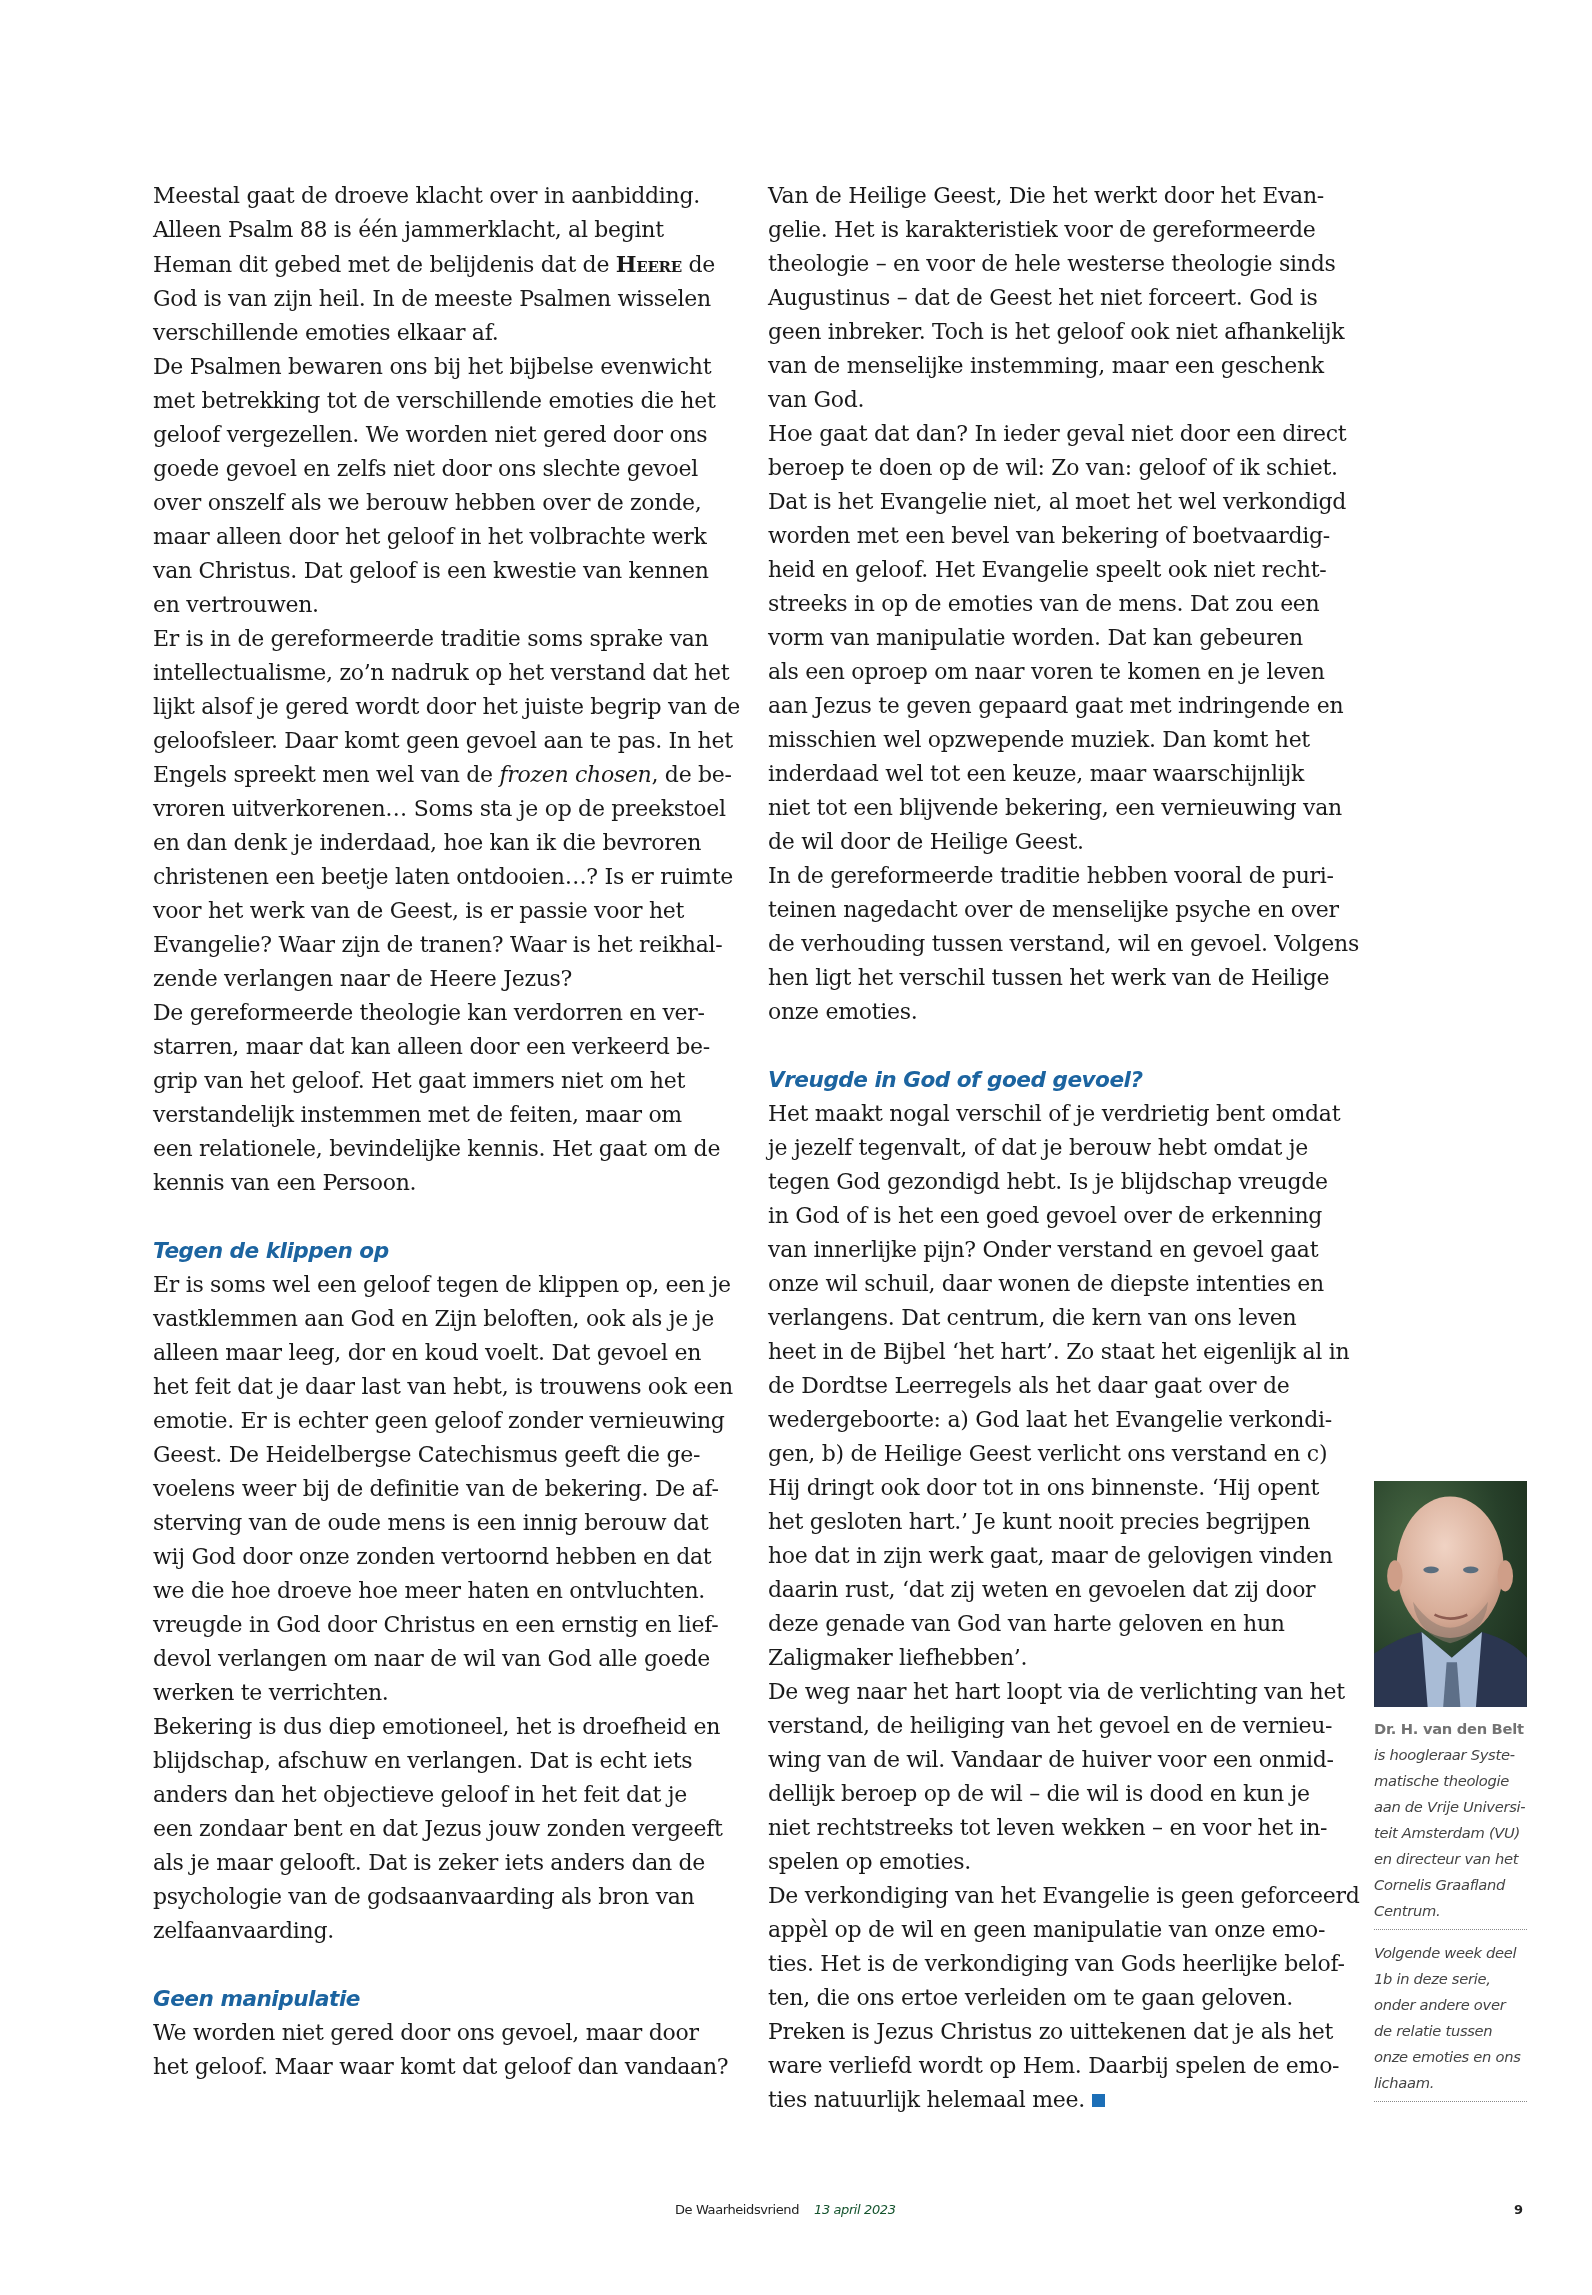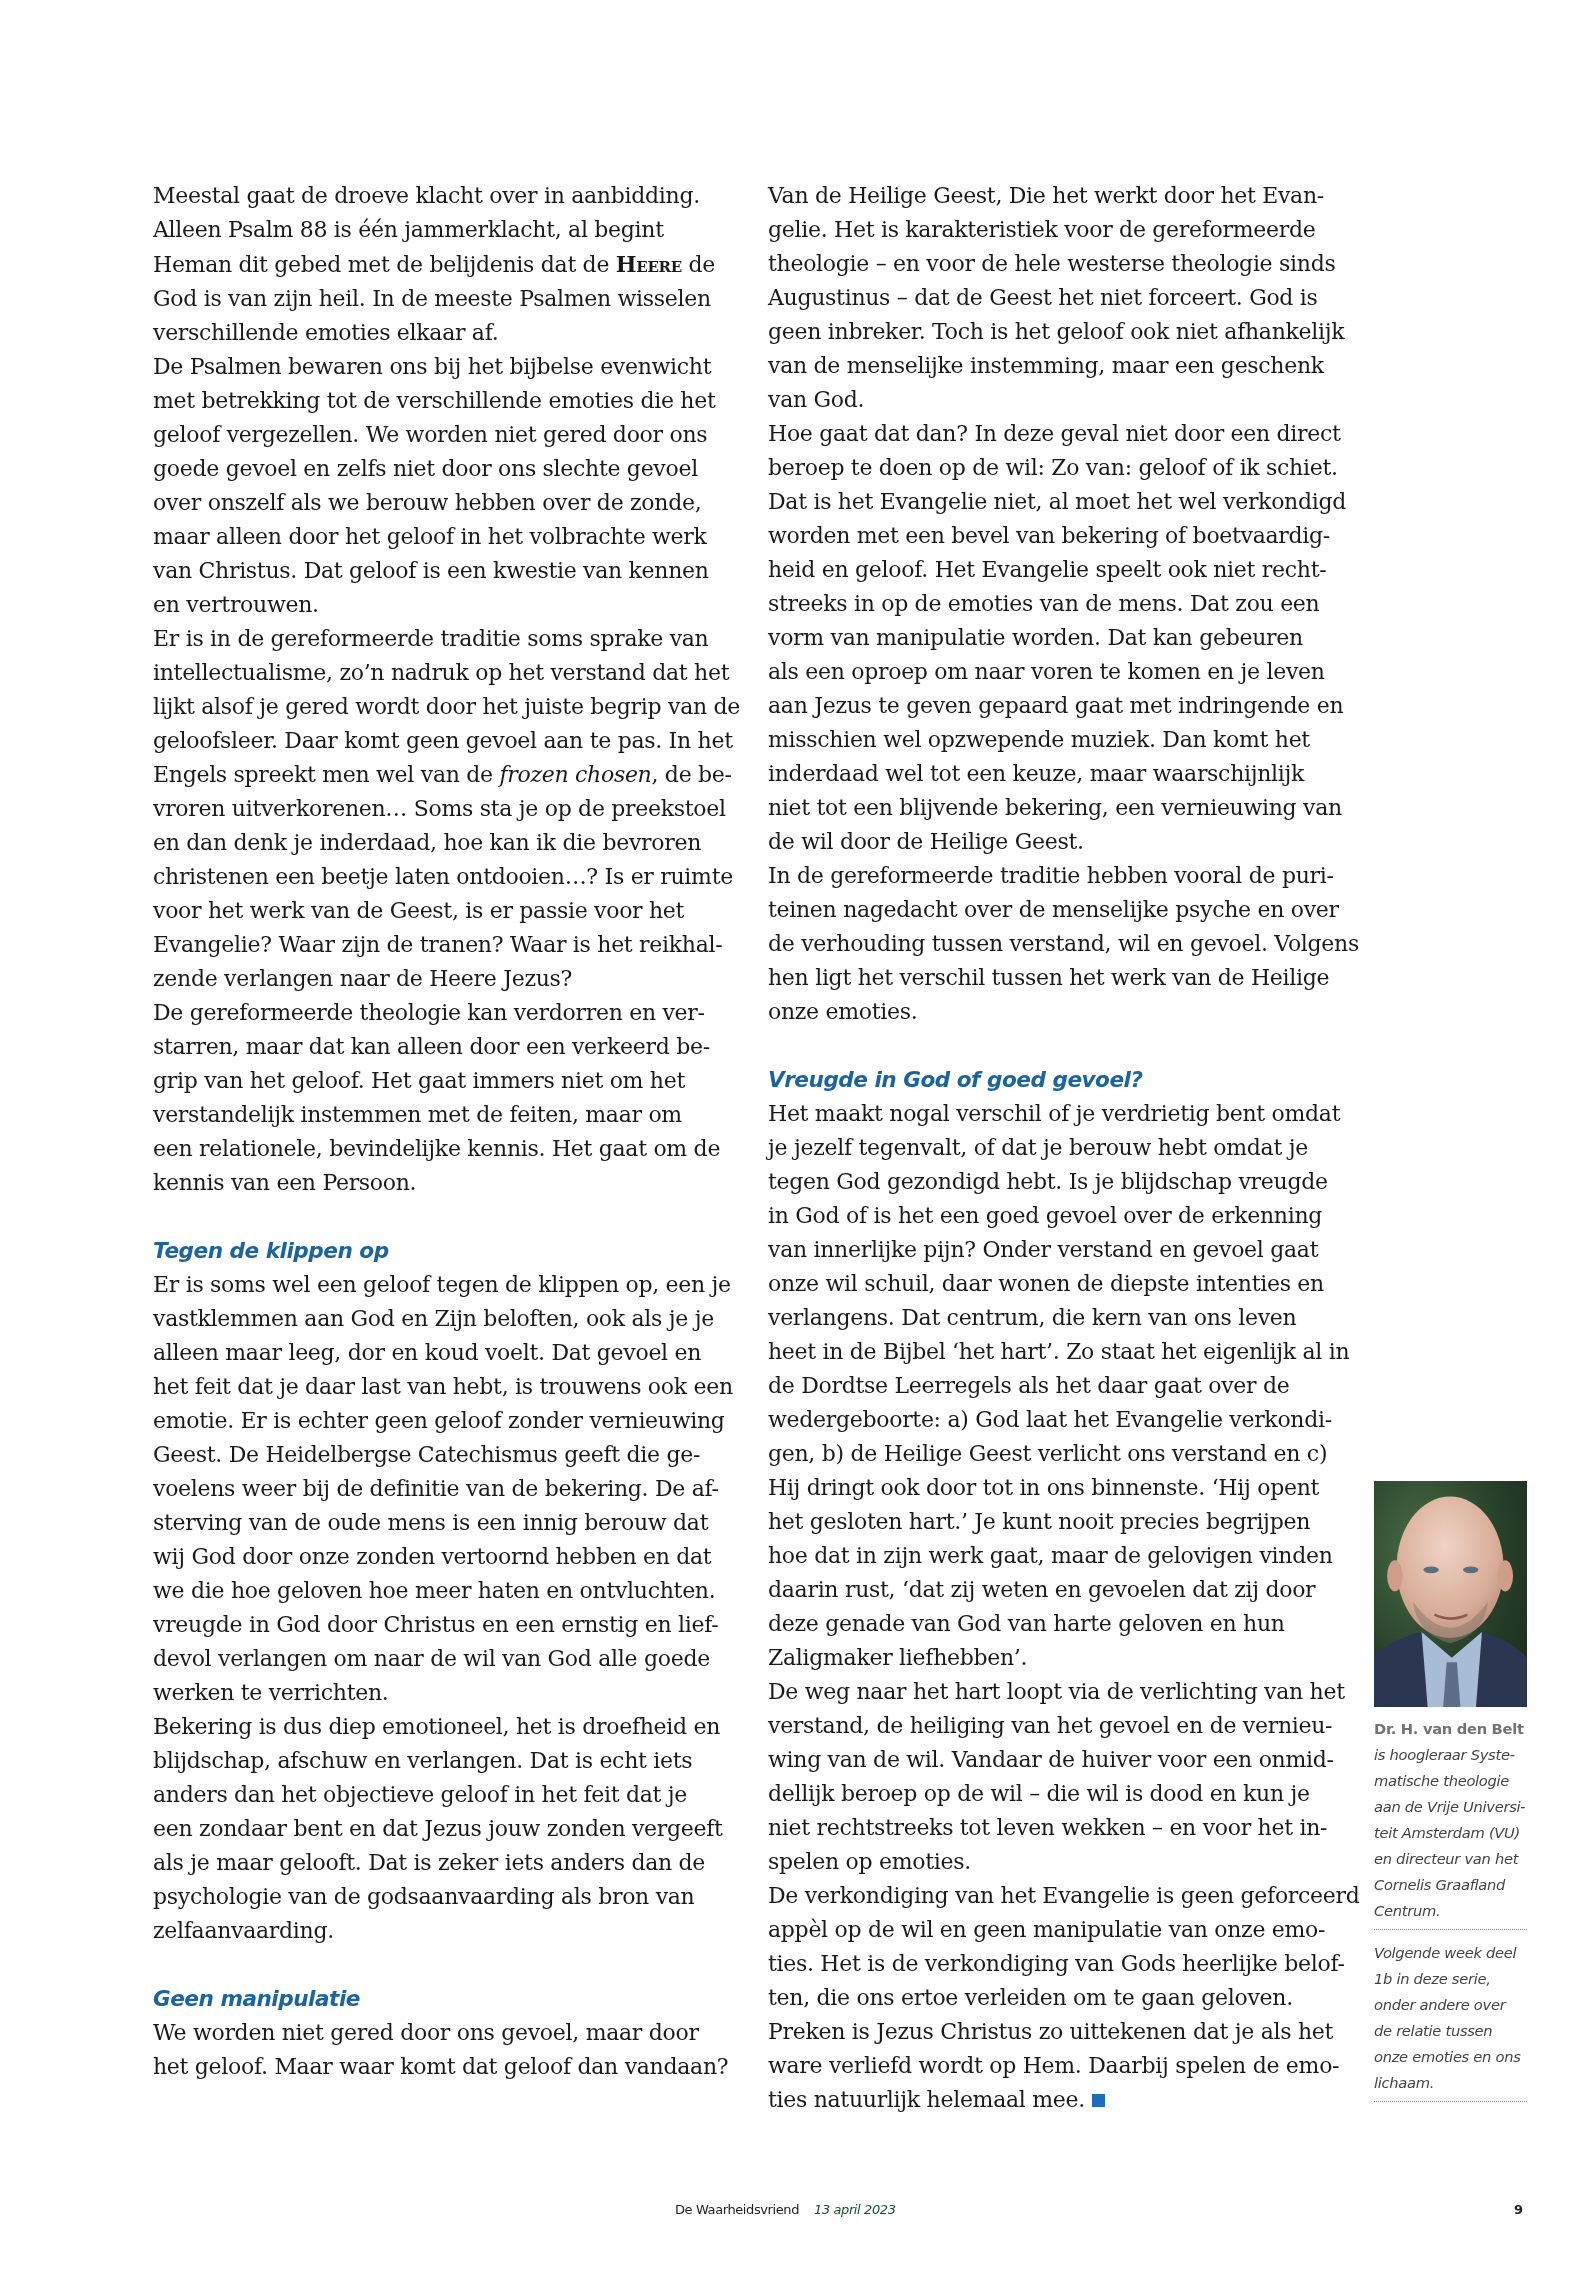--- a/index.html
+++ b/index.html
@@ -85,21 +85,21 @@
   <div>
       <span class="line">Er is soms wel een geloof tegen de klippen op, een je</span>
       <span class="line">vastklemmen aan God en Zijn beloften, ook als je je</span>
       <span class="line">alleen maar leeg, dor en koud voelt. Dat gevoel en</span>
       <span class="line">het feit dat je daar last van hebt, is trouwens ook een</span>
       <span class="line">emotie. Er is echter geen geloof zonder vernieuwing</span>
       <span class="line">Geest. De Heidelbergse Catechismus geeft die ge-</span>
       <span class="line">voelens weer bij de definitie van de bekering. De af-</span>
       <span class="line">sterving van de oude mens is een innig berouw dat</span>
       <span class="line">wij God door onze zonden vertoornd hebben en dat</span>
-      <span class="line">we die hoe geloven hoe meer haten en ontvluchten.</span>
+      <span class="line">we die hoe droeve hoe meer haten en ontvluchten.</span>
       <span class="line">vreugde in God door Christus en een ernstig en lief-</span>
       <span class="line">devol verlangen om naar de wil van God alle goede</span>
       <span class="line">werken te verrichten.</span>
     </div>
   <div>
       <span class="line">Bekering is dus diep emotioneel, het is droefheid en</span>
       <span class="line">blijdschap, afschuw en verlangen. Dat is echt iets</span>
       <span class="line">anders dan het objectieve geloof in het feit dat je</span>
       <span class="line">een zondaar bent en dat Jezus jouw zonden vergeeft</span>
       <span class="line">als je maar gelooft. Dat is zeker iets anders dan de</span>
@@ -118,21 +118,21 @@
   <div>
       <span class="line">Van de Heilige Geest, Die het werkt door het Evan-</span>
       <span class="line">gelie. Het is karakteristiek voor de gereformeerde</span>
       <span class="line">theologie – en voor de hele westerse theologie sinds</span>
       <span class="line">Augustinus – dat de Geest het niet forceert. God is</span>
       <span class="line">geen inbreker. Toch is het geloof ook niet afhankelijk</span>
       <span class="line">van de menselijke instemming, maar een geschenk</span>
       <span class="line">van God.</span>
     </div>
   <div>
-      <span class="line">Hoe gaat dat dan? In deze geval niet door een direct</span>
+      <span class="line">Hoe gaat dat dan? In ieder geval niet door een direct</span>
       <span class="line">beroep te doen op de wil: Zo van: geloof of ik schiet.</span>
       <span class="line">Dat is het Evangelie niet, al moet het wel verkondigd</span>
       <span class="line">worden met een bevel van bekering of boetvaardig-</span>
       <span class="line">heid en geloof. Het Evangelie speelt ook niet recht-</span>
       <span class="line">streeks in op de emoties van de mens. Dat zou een</span>
       <span class="line">vorm van manipulatie worden. Dat kan gebeuren</span>
       <span class="line">als een oproep om naar voren te komen en je leven</span>
       <span class="line">aan Jezus te geven gepaard gaat met indringende en</span>
       <span class="line">misschien wel opzwepende muziek. Dan komt het</span>
       <span class="line">inderdaad wel tot een keuze, maar waarschijnlijk</span>

